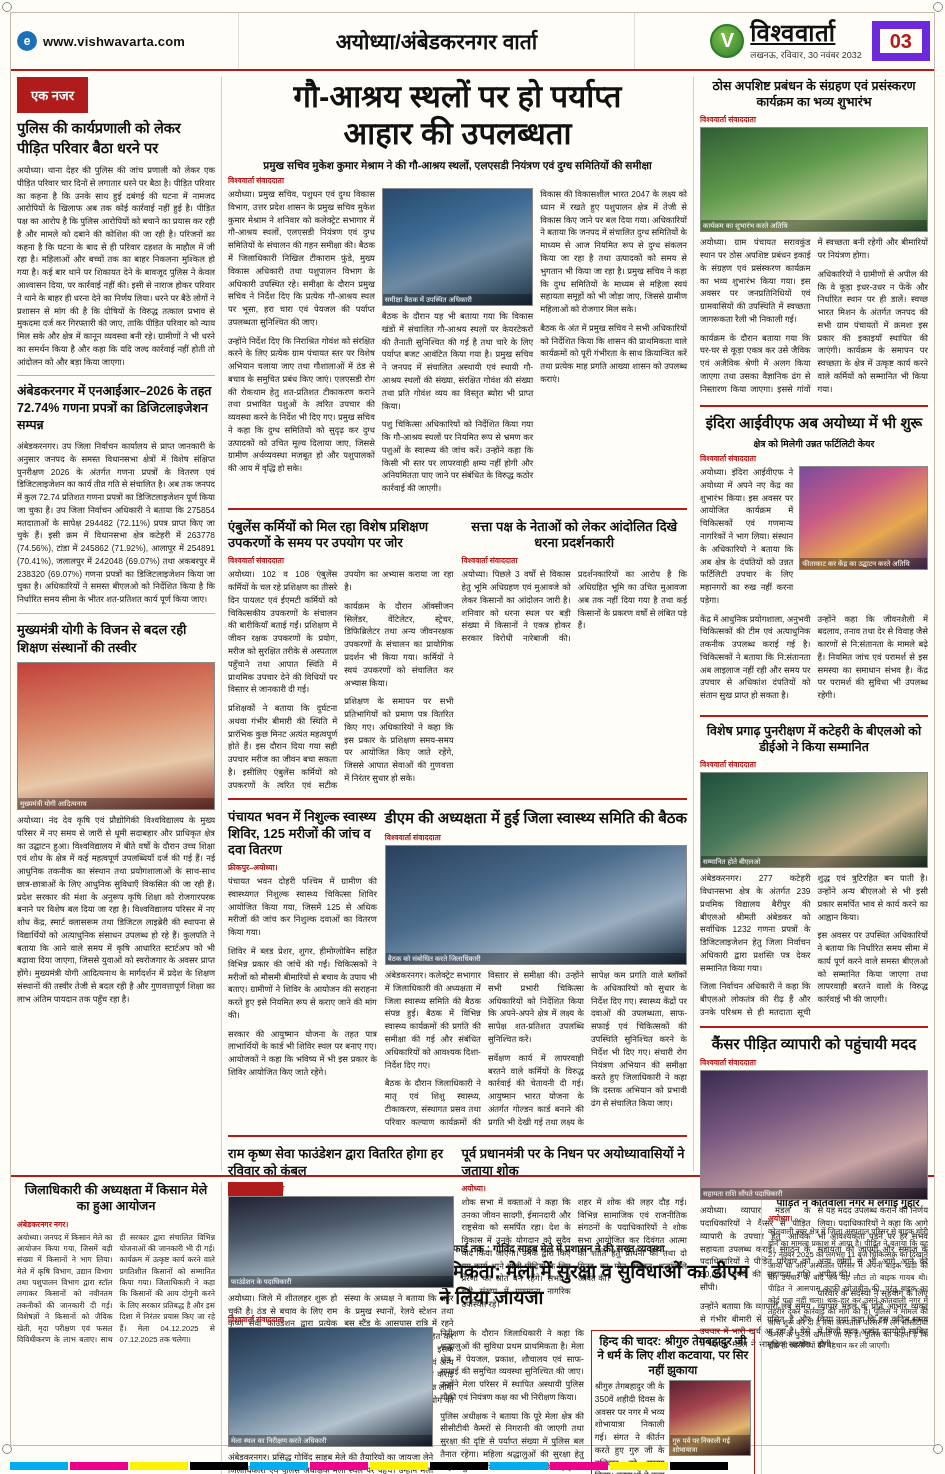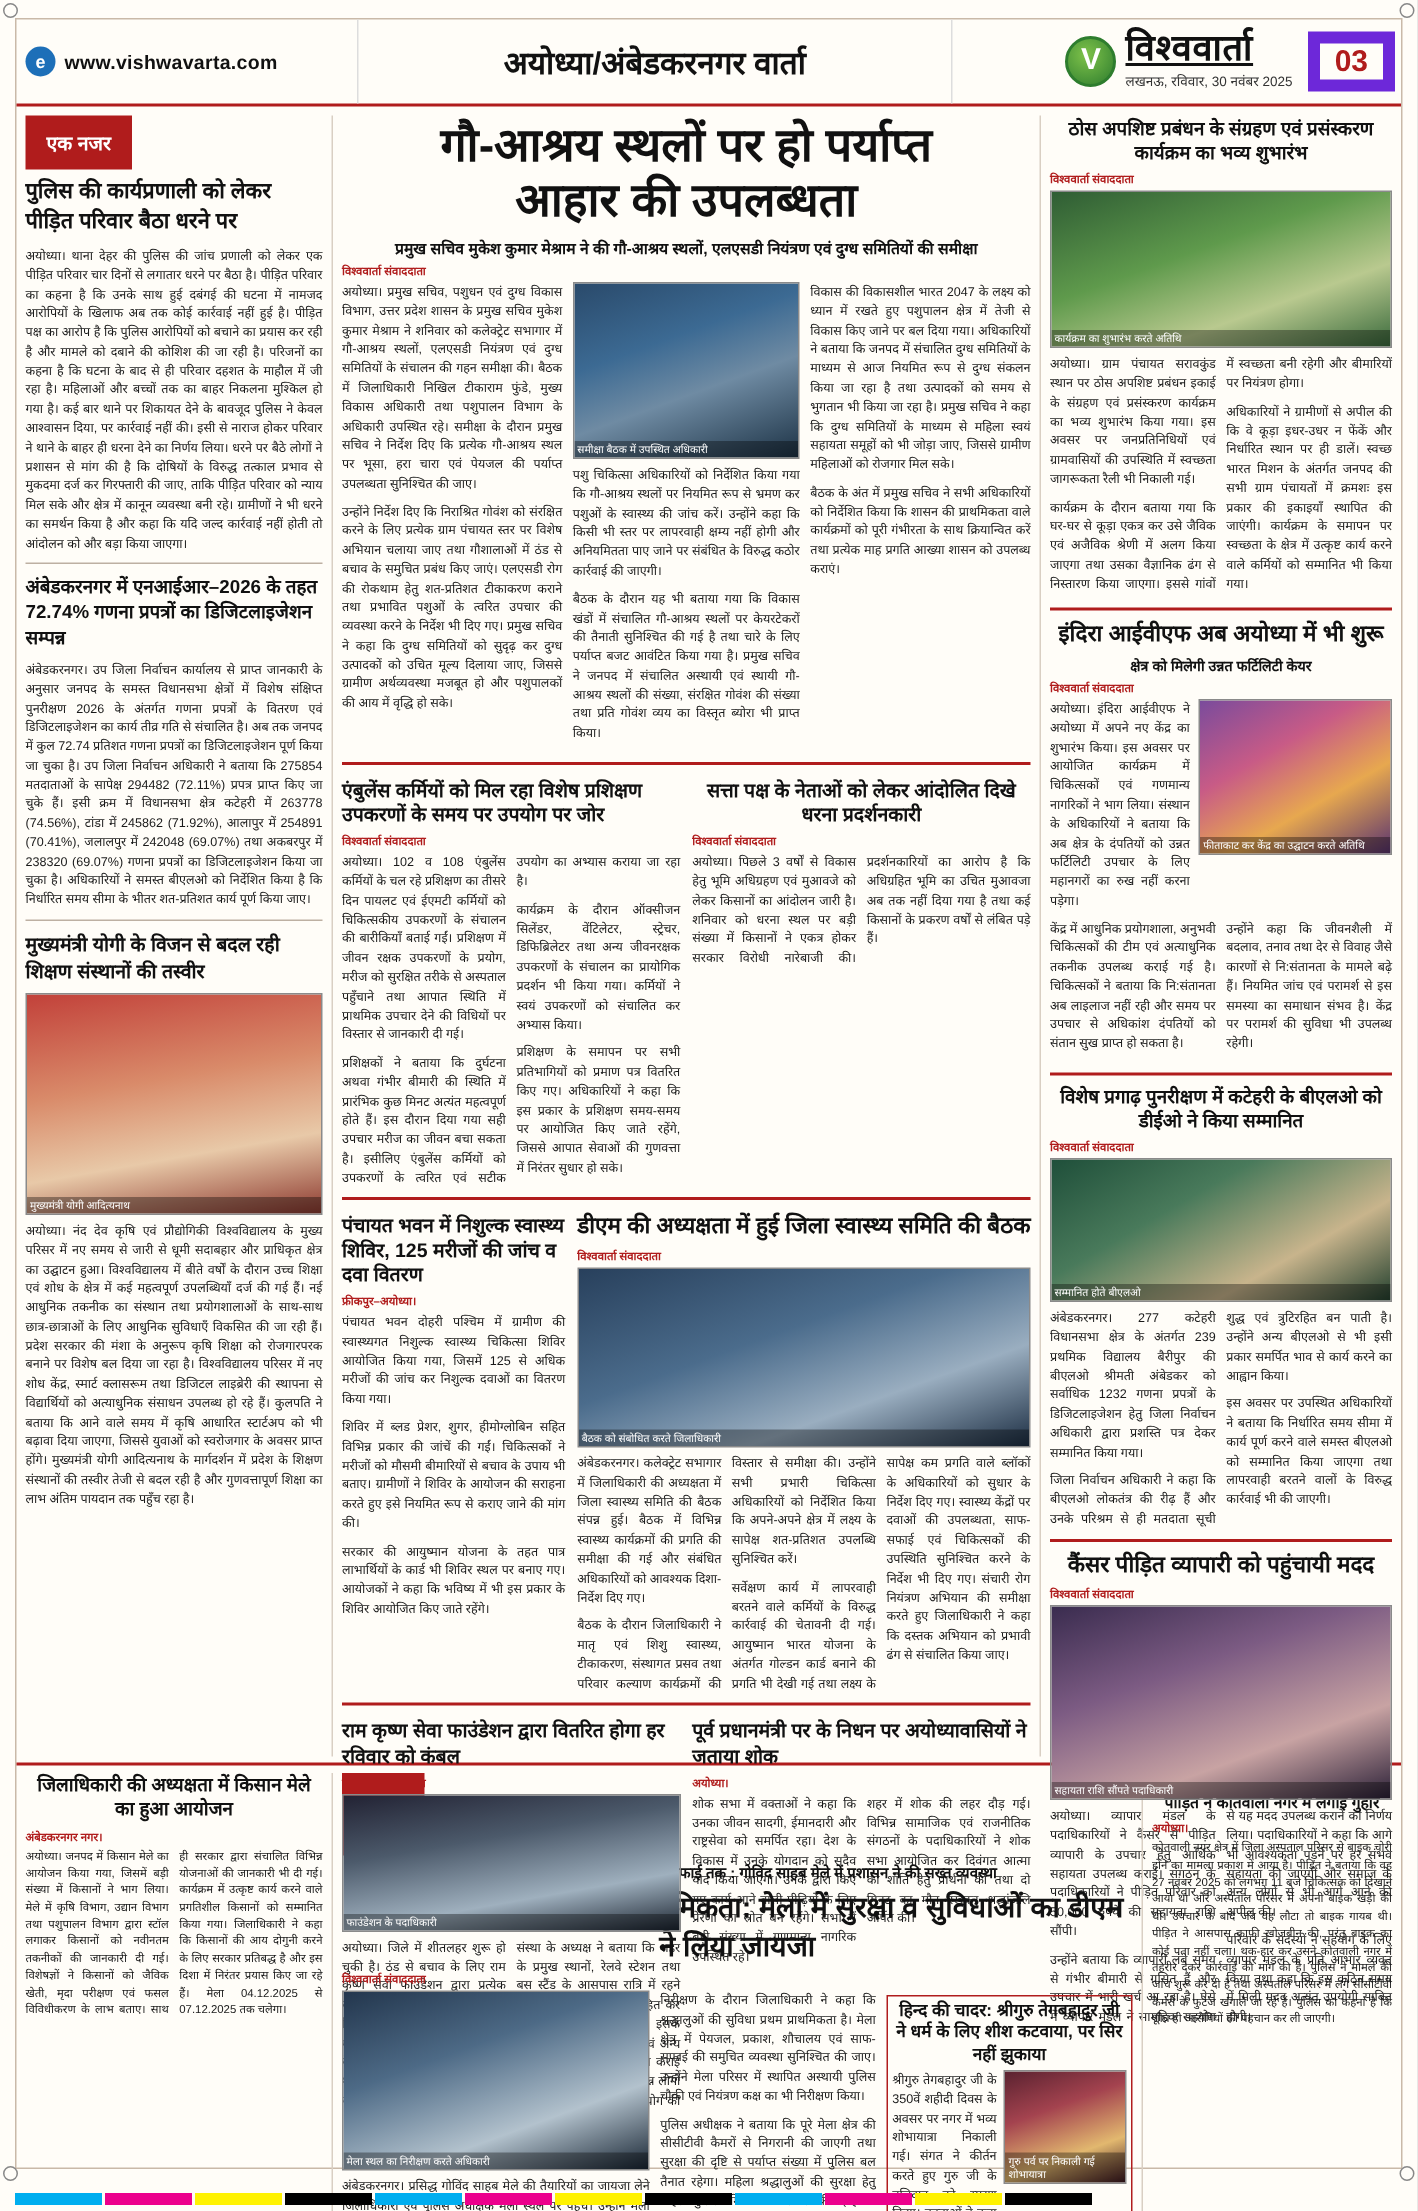--- a/index.html
+++ b/index.html
@@ -306,21 +306,21 @@
       <div class="mh-left">
         <span class="globe">e</span>
         <span class="site-url">www.vishwavarta.com</span>
       </div>
       <div class="mh-center">अयोध्या/अंबेडकरनगर वार्ता</div>
       <div class="mh-right">
         <div class="brand-wrap">
           <span class="brand-mark">V</span>
           <span class="brand-text">
             <span class="brand-name">विश्ववार्ता</span><br>
-            <span class="brand-sub">लखनऊ,  रविवार, 30 नवंबर 2025</span>
+            <span class="brand-sub">लखनऊ,  रविवार, 30 नवंबर 2032</span>
           </span>
         </div>
         <span class="page-num">03</span>
       </div>
     </div>
 
     <div class="body-grid">
 
       <div class="col-left">
         <div class="ek-nazar">एक नजर</div>
@@ -347,22 +347,22 @@
 
         <div style="display:flex;gap:7px;">
           <div style="width:33%">
             <p class="body-text">अयोध्या। प्रमुख सचिव, पशुधन एवं दुग्ध विकास विभाग, उत्तर प्रदेश शासन के प्रमुख सचिव मुकेश कुमार मेश्राम ने शनिवार को कलेक्ट्रेट सभागार में गौ-आश्रय स्थलों, एलएसडी नियंत्रण एवं दुग्ध समितियों के संचालन की गहन समीक्षा की। बैठक में जिलाधिकारी निखिल टीकाराम फुंडे, मुख्य विकास अधिकारी तथा पशुपालन विभाग के अधिकारी उपस्थित रहे। समीक्षा के दौरान प्रमुख सचिव ने निर्देश दिए कि प्रत्येक गौ-आश्रय स्थल पर भूसा, हरा चारा एवं पेयजल की पर्याप्त उपलब्धता सुनिश्चित की जाए।</p>
             <p class="body-text">उन्होंने निर्देश दिए कि निराश्रित गोवंश को संरक्षित करने के लिए प्रत्येक ग्राम पंचायत स्तर पर विशेष अभियान चलाया जाए तथा गौशालाओं में ठंड से बचाव के समुचित प्रबंध किए जाएं। एलएसडी रोग की रोकथाम हेतु शत-प्रतिशत टीकाकरण कराने तथा प्रभावित पशुओं के त्वरित उपचार की व्यवस्था करने के निर्देश भी दिए गए। प्रमुख सचिव ने कहा कि दुग्ध समितियों को सुदृढ़ कर दुग्ध उत्पादकों को उचित मूल्य दिलाया जाए, जिससे ग्रामीण अर्थव्यवस्था मजबूत हो और पशुपालकों की आय में वृद्धि हो सके।</p>
           </div>
           <div style="width:34%">
             <div class="photo ph-meeting" style="height:118px;margin-bottom:4px">
               <span class="cap">समीक्षा बैठक में उपस्थित अधिकारी</span>
             </div>
+            <p class="body-text">बैठक के दौरान यह भी बताया गया कि विकास खंडों में संचालित गौ-आश्रय स्थलों पर केयरटेकरों की तैनाती सुनिश्चित की गई है तथा चारे के लिए पर्याप्त बजट आवंटित किया गया है। प्रमुख सचिव ने जनपद में संचालित अस्थायी एवं स्थायी गौ-आश्रय स्थलों की संख्या, संरक्षित गोवंश की संख्या तथा प्रति गोवंश व्यय का विस्तृत ब्योरा भी प्राप्त किया।</p>
             <p class="body-text">पशु चिकित्सा अधिकारियों को निर्देशित किया गया कि गौ-आश्रय स्थलों पर नियमित रूप से भ्रमण कर पशुओं के स्वास्थ्य की जांच करें। उन्होंने कहा कि किसी भी स्तर पर लापरवाही क्षम्य नहीं होगी और अनियमितता पाए जाने पर संबंधित के विरुद्ध कठोर कार्रवाई की जाएगी।</p>
-            <p class="body-text">बैठक के दौरान यह भी बताया गया कि विकास खंडों में संचालित गौ-आश्रय स्थलों पर केयरटेकरों की तैनाती सुनिश्चित की गई है तथा चारे के लिए पर्याप्त बजट आवंटित किया गया है। प्रमुख सचिव ने जनपद में संचालित अस्थायी एवं स्थायी गौ-आश्रय स्थलों की संख्या, संरक्षित गोवंश की संख्या तथा प्रति गोवंश व्यय का विस्तृत ब्योरा भी प्राप्त किया।</p>
           </div>
           <div style="width:33%">
             <p class="body-text">विकास की विकासशील भारत 2047 के लक्ष्य को ध्यान में रखते हुए पशुपालन क्षेत्र में तेजी से विकास किए जाने पर बल दिया गया। अधिकारियों ने बताया कि जनपद में संचालित दुग्ध समितियों के माध्यम से आज नियमित रूप से दुग्ध संकलन किया जा रहा है तथा उत्पादकों को समय से भुगतान भी किया जा रहा है। प्रमुख सचिव ने कहा कि दुग्ध समितियों के माध्यम से महिला स्वयं सहायता समूहों को भी जोड़ा जाए, जिससे ग्रामीण महिलाओं को रोजगार मिल सके।</p>
             <p class="body-text">बैठक के अंत में प्रमुख सचिव ने सभी अधिकारियों को निर्देशित किया कि शासन की प्राथमिकता वाले कार्यक्रमों को पूरी गंभीरता के साथ क्रियान्वित करें तथा प्रत्येक माह प्रगति आख्या शासन को उपलब्ध कराएं।</p>
           </div>
         </div>
 
         <div class="rule-thick"></div>
 
         <div style="display:flex;gap:8px">

